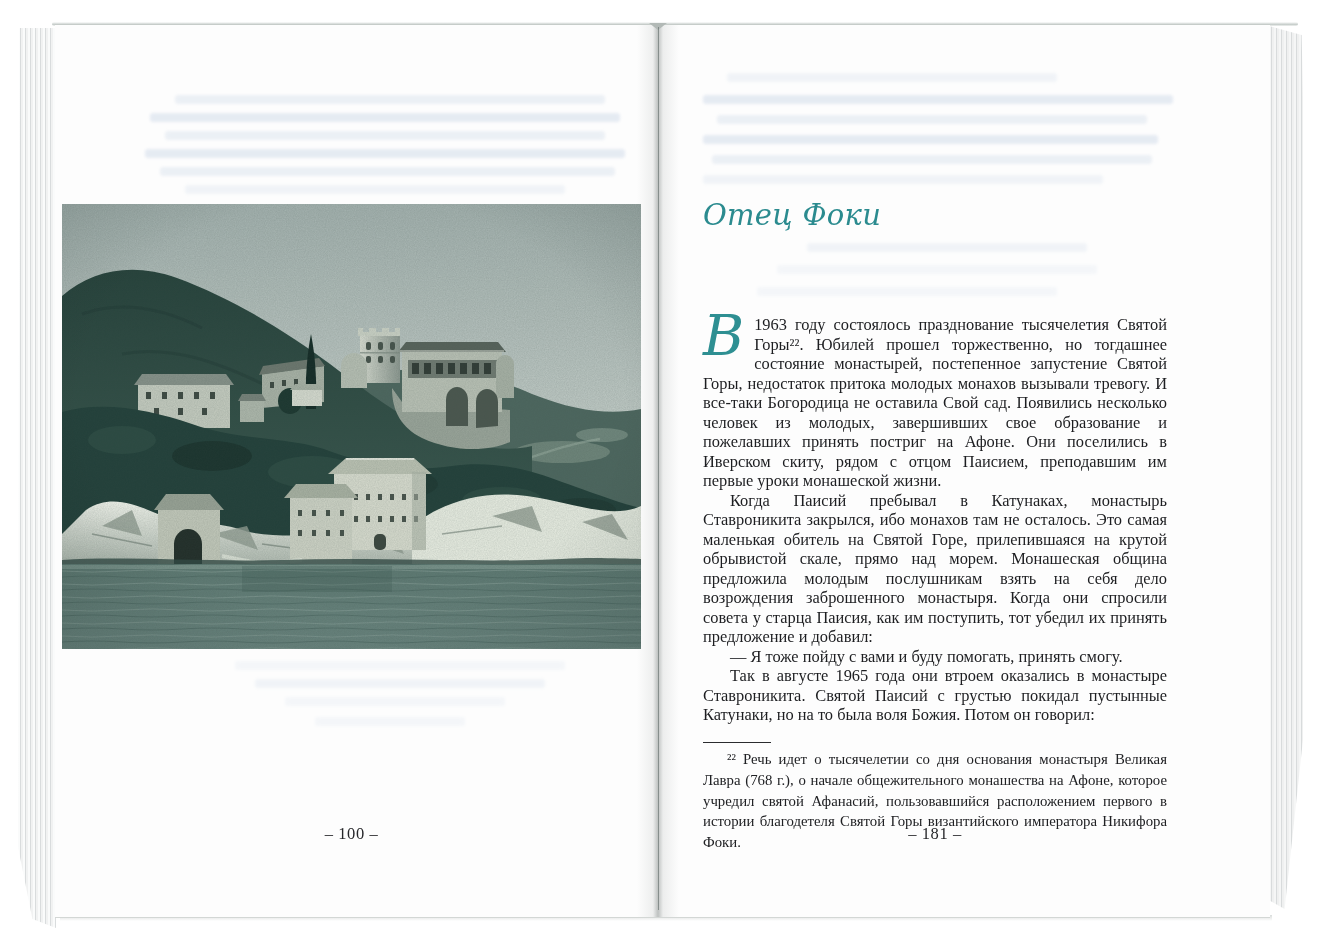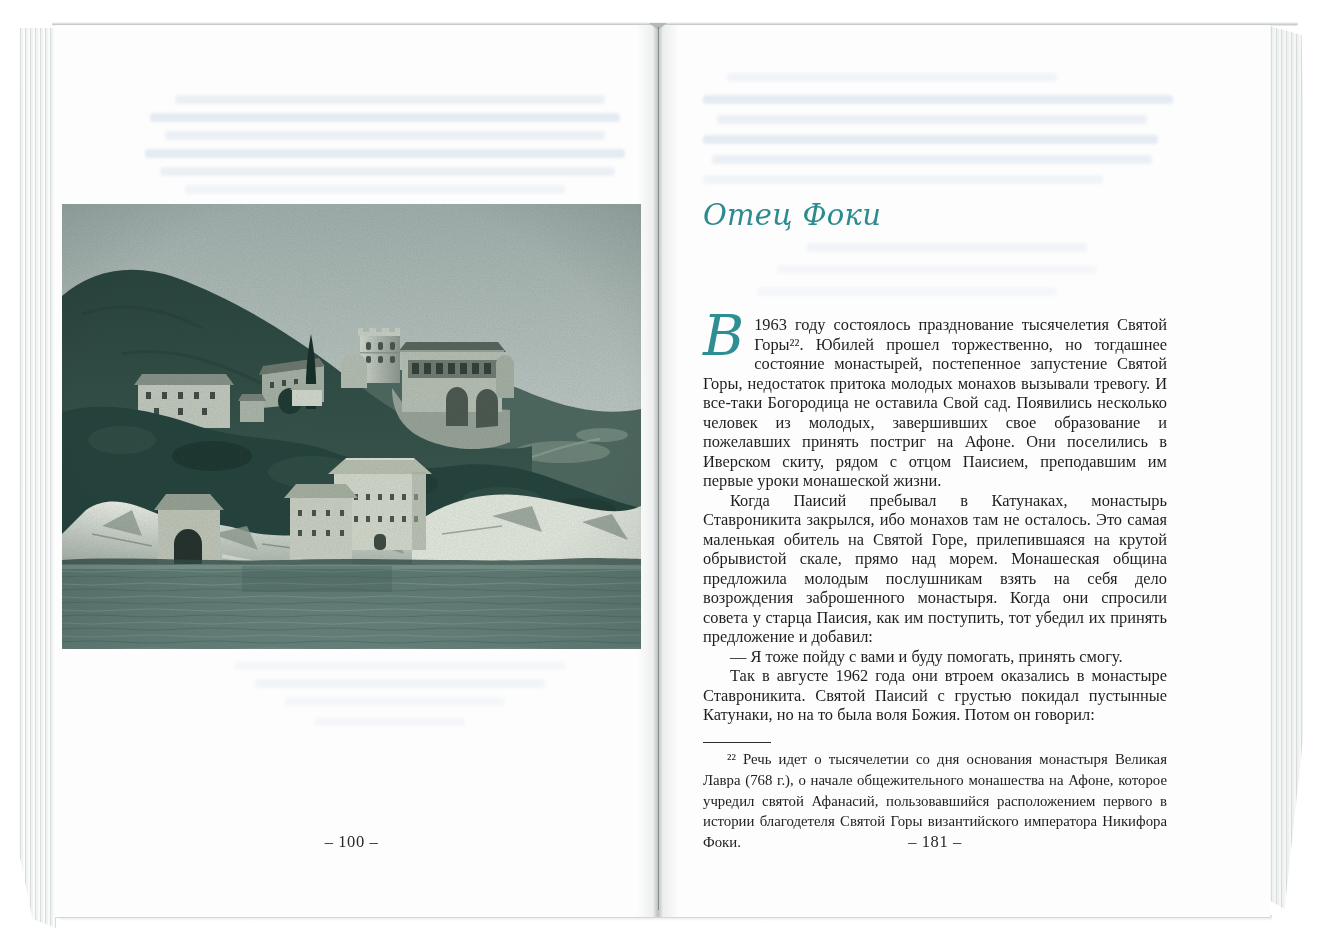--- a/index.html
+++ b/index.html
@@ -30,21 +30,21 @@
 
   
   .ghost{position:absolute;height:9px;background:#a9bed8;border-radius:3px;filter:blur(1.7px);}
   .g28{opacity:.28}.g20{opacity:.20}.g14{opacity:.14}.g10{opacity:.10}
 
   
   .photo{position:absolute;left:7px;top:179px;width:579px;height:445px;overflow:hidden;}
   .photo svg{display:block;}
 
   
-  .pgnum{position:absolute;text-align:center;font-size:16.5px;color:#26272a;letter-spacing:.6px;margin-top:8px;}
+  .pgnum{position:absolute;text-align:center;font-size:16.5px;color:#26272a;letter-spacing:.6px;}
 
   
   .chapter-title{position:absolute;left:46px;top:172px;width:520px;
     font-family:"DejaVu Serif",serif;font-style:italic;font-size:29px;line-height:36px;
     color:#2b8b8f;letter-spacing:.3px;}
   .body-text{position:absolute;left:46px;top:290px;width:464px;
     font-size:16.4px;line-height:19.5px;text-align:justify;color:#1d1e21;}
   .body-text p{margin:0;text-indent:27px;}
   .body-text p.first{text-indent:0;}
   .dropcap{float:left;font-family:"DejaVu Serif",serif;font-style:italic;font-size:56px;
@@ -279,21 +279,21 @@
       <div class="ghost g10" style="left:100px;top:262px;width:300px"></div>
 
       <div class="chapter-title">
         <div>Отец Фоки</div>
       </div>
 
       <div class="body-text">
         <p class="first"><span class="dropcap">В</span><span>1963 году состоялось празднование тысячелетия Святой Горы²². Юбилей прошел торжественно, но тогдашнее состояние монастырей, постепенное запустение Святой Горы, недостаток притока молодых монахов вызывали тревогу. И все-таки Богородица не оставила Свой сад. Появились несколько человек из молодых, завершивших свое образование и пожелавших принять постриг на Афоне. Они поселились в Иверском скиту, рядом с отцом Паисием, преподавшим им первые уроки монашеской жизни.</span></p>
         <p>Когда Паисий пребывал в Катунаках, монастырь Ставроникита закрылся, ибо монахов там не осталось. Это самая маленькая обитель на Святой Горе, прилепившаяся на крутой обрывистой скале, прямо над морем. Монашеская община предложила молодым послушникам взять на себя дело возрождения заброшенного монастыря. Когда они спросили совета у старца Паисия, как им поступить, тот убедил их принять предложение и добавил:</p>
         <p>— Я тоже пойду с вами и буду помогать, принять смогу.</p>
-        <p>Так в августе 1962 года они втроем оказались в монастыре Ставроникита. Святой Паисий с грустью покидал пустынные Катунаки, но на то была воля Божия. Потом он говорил:</p>
+        <p>Так в августе 1965 года они втроем оказались в монастыре Ставроникита. Святой Паисий с грустью покидал пустынные Катунаки, но на то была воля Божия. Потом он говорил:</p>
       </div>
 
       <div class="foot-rule"></div>
       <div class="footnote">²² Речь идет о тысячелетии со дня основания монастыря Великая Лавра (768 г.), о начале общежительного монашества на Афоне, которое учредил святой Афанасий, пользовавшийся расположением первого в истории благодетеля Святой Горы византийского императора Никифора Фоки.</div>
 
       <div class="pgnum" style="left:46px;width:464px;top:799px">– 181 –</div>
     </div>
 
     <div class="gutter"></div>
   </div>

